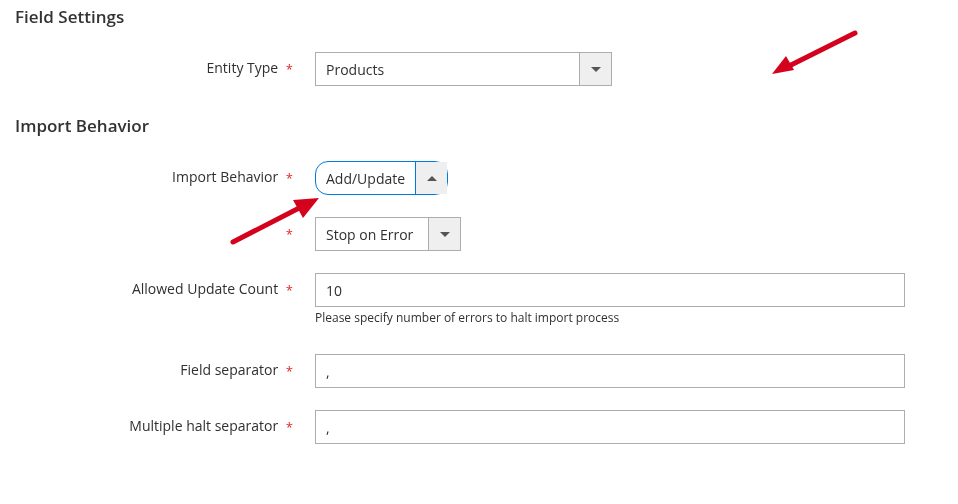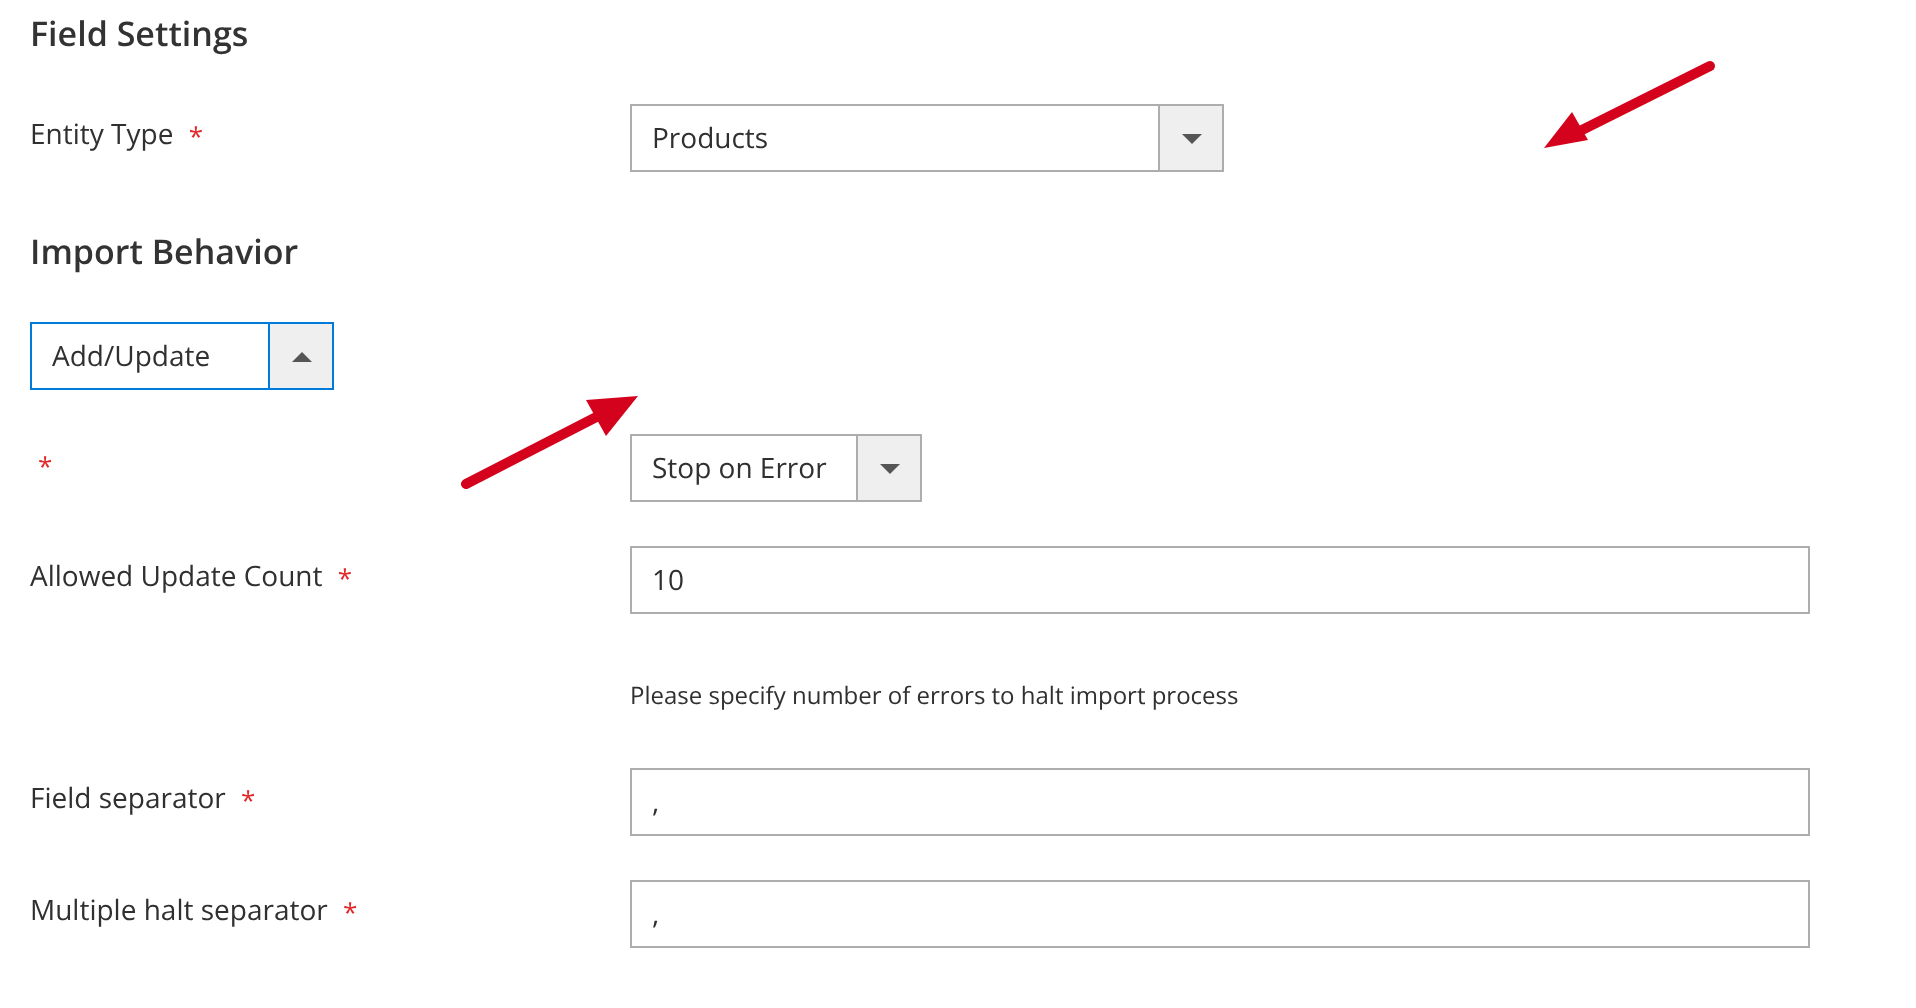--- a/index.html
+++ b/index.html
@@ -22,39 +22,38 @@
   .section { margin-bottom: 28px; }
   .field-row {
     display: flex;
     align-items: flex-start;
     margin-bottom: 22px;
   }
   .field-row.tight { margin-bottom: 6px; }
   .label-col {
     width: 300px;
     min-width: 300px;
-    text-align: left;
+    text-align: right;
     padding-right: 22px;
     padding-top: 6px;
     font-size: 14px;
     color: #303030;
   }
   .req {
     color: #e22626;
     font-size: 13px;
     padding-left: 4px;
     position: relative;
     top: 1px;
   }
   .control-col {
     flex: 1;
     display: flex;
     align-items: center;
     flex-wrap: wrap;
-    gap: 10px;
   }
   .select {
     display: inline-flex;
     align-items: stretch;
     border: 1px solid #adadad;
     background: #fff;
     height: 34px;
     color: #303030;
   }
   .select .sel-text {
@@ -72,21 +71,21 @@
     justify-content: center;
   }
   .select.select-focus {
     border-color: #007bdb;
   }
   .select.select-focus .sel-btn {
     border-left-color: #007bdb;
   }
   .select.select-wide { width: 297px; }
   .select.select-wide .sel-text { flex: 1; }
-  .select.select-mid { width: 152px; }
+  .select.select-mid { width: 133px; border-radius: 13px; }
   .select.select-mid .sel-text { flex: 1; }
   .select.select-sm { width: 146px; }
   .select.select-sm .sel-text { flex: 1; }
   .tri {
     width: 0; height: 0;
     border-left: 5px solid transparent;
     border-right: 5px solid transparent;
   }
   .tri-down { border-top: 5px solid #555; }
   .tri-up   { border-bottom: 5px solid #555; }
@@ -103,21 +102,21 @@
     padding: 4px 10px;
     font-size: 14px;
     color: #303030;
     font-family: inherit;
     outline: none;
   }
   .helper {
     width: 100%;
     font-size: 12px;
     color: #303030;
-    margin-top: 22px;
+    margin-top: 2px;
   }
   
   .arrow {
     position: absolute;
     pointer-events: none;
   }
 </style>
 </head>
 <body>
 
@@ -139,20 +138,24 @@
           </span>
         </div>
       </div>
     </div>
   </div>
 
   <div class="section">
     <h2 class="section-title">Import Behavior</h2>
 
     <div class="field-row">
+      <div class="label-col">
+        <span>Import Behavior</span>
+        <span class="req">*</span>
+      </div>
       <div class="control-col">
         <div class="select select-mid select-focus">
           <span class="sel-text">Add/Update</span>
           <span class="sel-btn">
             <span class="tri tri-up"></span>
           </span>
         </div>
       </div>
     </div>
 

